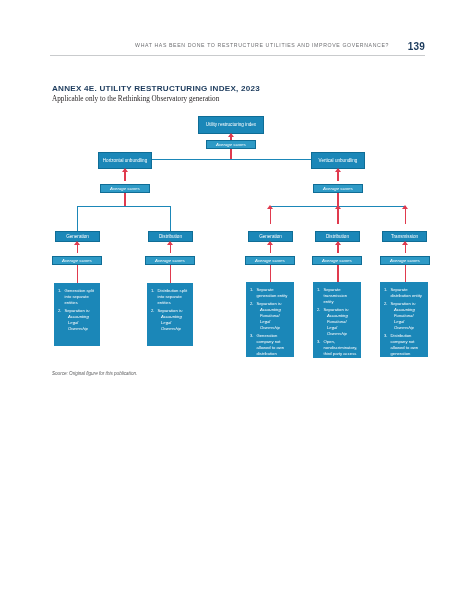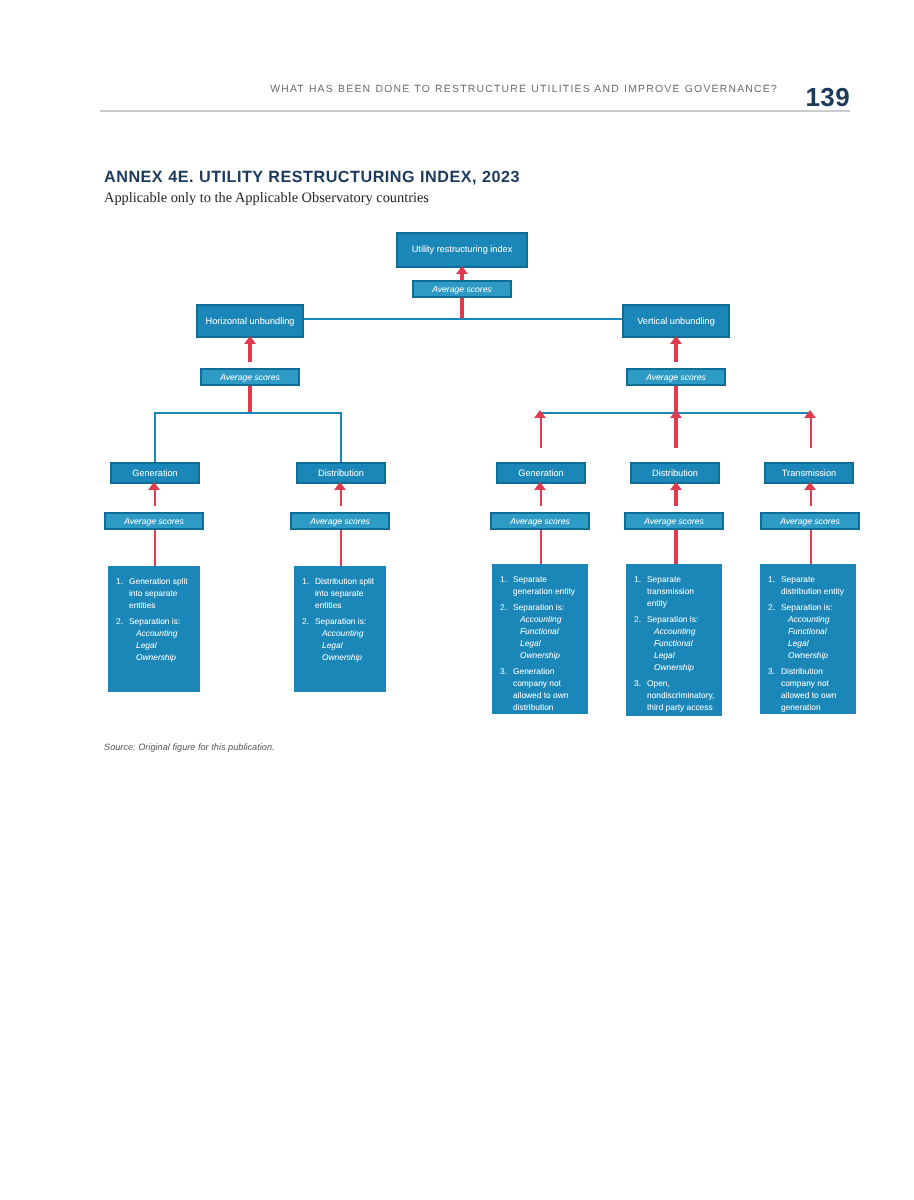--- a/index.html
+++ b/index.html
@@ -4,21 +4,21 @@
 <title>Annex 4E</title>
 <style>
   html,body{margin:0;padding:0;background:#ffffff;}
   body{width:457px;height:600px;position:relative;overflow:hidden;
        font-family:"Liberation Sans",sans-serif;-webkit-font-smoothing:antialiased;}
 
   
   .runhead{position:absolute;left:50px;top:42px;width:375px;height:16px;}
   .runhead-text{position:absolute;right:36px;top:0;font-size:5.2px;letter-spacing:.62px;
       color:#6d6e71;white-space:nowrap;text-transform:uppercase;}
-  .runhead-page{position:absolute;right:0;top:-1px;font-size:13px;font-weight:bold;
+  .runhead-page{position:absolute;right:0;top:-1px;font-size:10px;font-weight:bold;
       color:#1b3a5c;letter-spacing:.2px;}
   .runhead-rule{position:absolute;left:0;right:0;top:13px;height:1px;background:#c9cbcd;}
 
   
   .annex-title{position:absolute;left:52px;top:84px;font-size:8.1px;font-weight:bold;
       color:#1b3a5c;letter-spacing:.25px;white-space:nowrap;}
   .annex-sub{position:absolute;left:52px;top:95px;font-size:7.2px;color:#231f20;
       font-family:"Liberation Serif",serif;white-space:nowrap;}
   .source-note{position:absolute;left:52px;top:371px;font-size:4.6px;color:#58595b;
       font-style:italic;white-space:nowrap;}
@@ -58,21 +58,21 @@
 </head>
 <body>
 
 <div class="runhead">
   <div class="runhead-text">WHAT HAS BEEN DONE TO RESTRUCTURE UTILITIES AND IMPROVE GOVERNANCE?</div>
   <div class="runhead-page">139</div>
   <div class="runhead-rule"></div>
 </div>
 
 <div class="annex-title">ANNEX 4E. UTILITY RESTRUCTURING INDEX, 2023</div>
-<div class="annex-sub">Applicable only to the Applicable Observatory countries</div>
+<div class="annex-sub">Applicable only to the Rethinking Observatory generation</div>
 
 <div class="diagram">
 
   <div class="node node-l1" style="left:198px;top:116px;width:66px;height:18px;">
     <span>Utility restructuring index</span>
   </div>
 
   <div class="rline" style="left:230.4px;top:134px;height:10px;"></div>
   <div class="rarrow" style="left:228px;top:132.5px;"></div>
 

